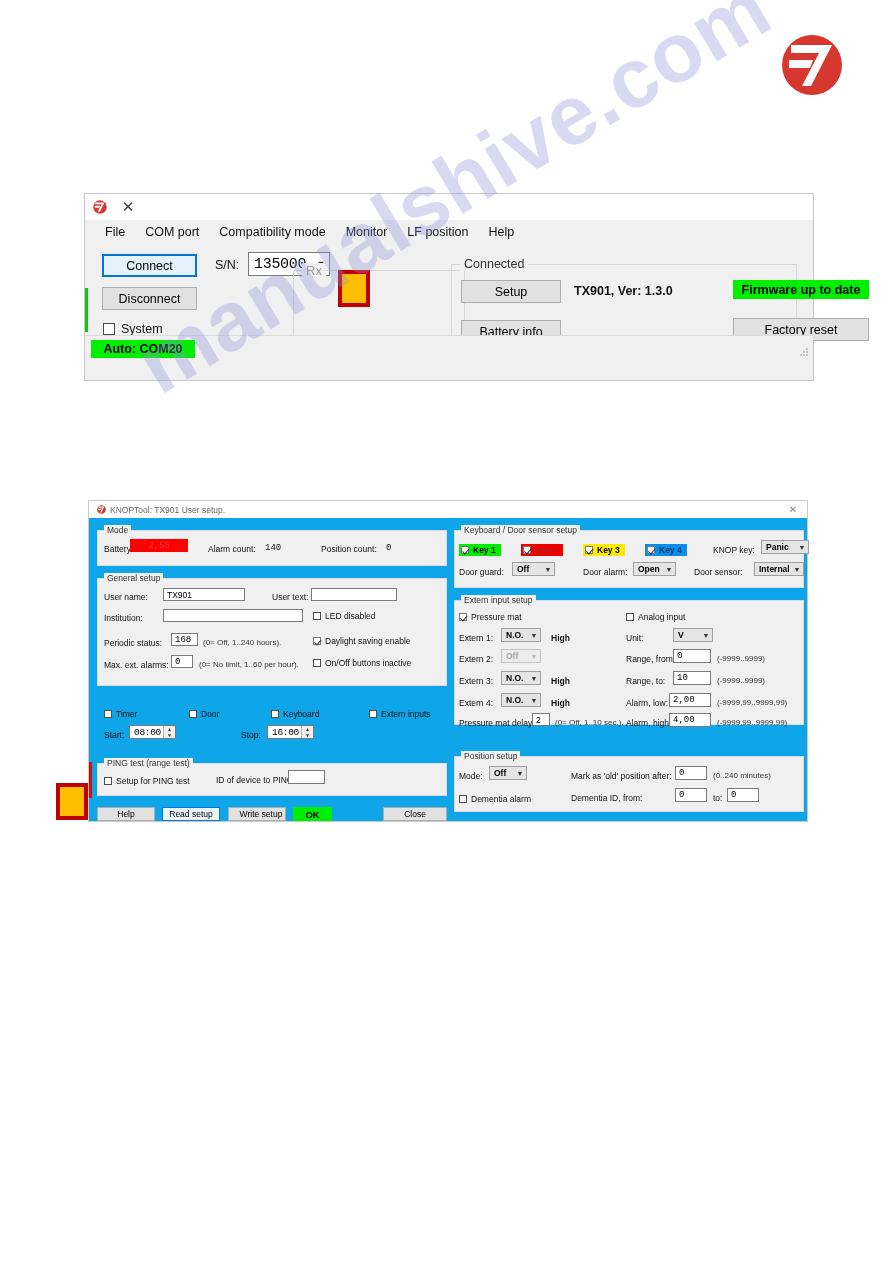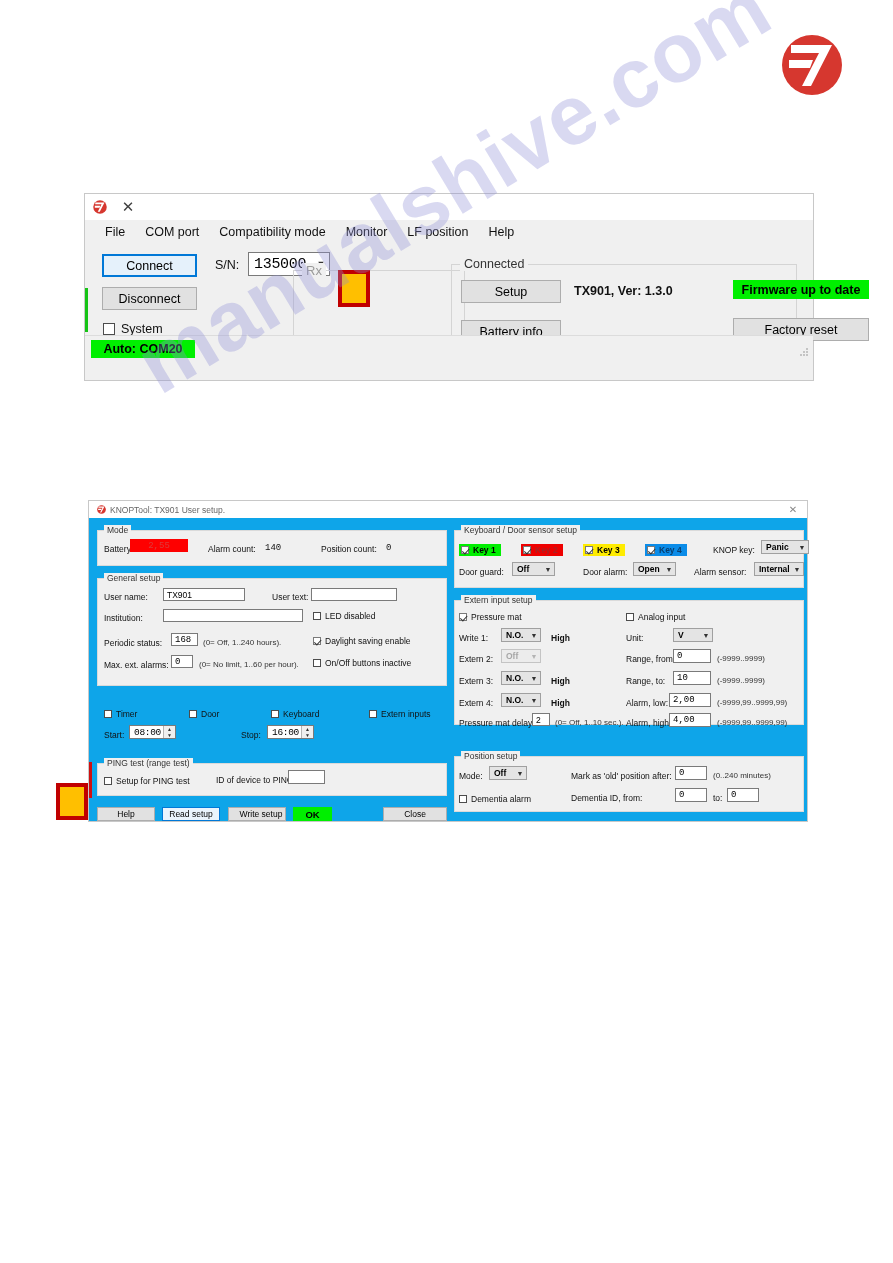--- a/index.html
+++ b/index.html
@@ -353,39 +353,39 @@
     <span class="t" style="left:370px;top:50px;">Door guard:</span>
     <div class="sel" style="left:423px;top:44px;width:43px;height:14px;">
       <span class="v">Off</span>
       <span class="c">▼</span>
     </div>
     <span class="t" style="left:494px;top:50px;">Door alarm:</span>
     <div class="sel" style="left:544px;top:44px;width:43px;height:14px;">
       <span class="v">Open</span>
       <span class="c">▼</span>
     </div>
-    <span class="t" style="left:605px;top:50px;">Alarm sensor:</span>
+    <span class="t" style="left:605px;top:50px;">Door sensor:</span>
     <div class="sel" style="left:665px;top:44px;width:50px;height:14px;">
       <span class="v">Internal</span>
       <span class="c">▼</span>
     </div>
 
     <div class="gb" style="left:365px;top:82px;width:350px;height:125px;">
       <span class="gl">Extern input setup</span>
     </div>
     <label class="cb2" style="left:370px;top:94px;">
       <span class="box2 g on"></span>
       <span>Pressure mat</span>
     </label>
     <label class="cb2" style="left:537px;top:94px;">
       <span class="box2"></span>
       <span>Analog input</span>
     </label>
 
-    <span class="t" style="left:370px;top:116px;">Write 1:</span>
+    <span class="t" style="left:370px;top:116px;">Extern 1:</span>
     <div class="sel" style="left:412px;top:110px;width:40px;height:14px;">
       <span class="v">N.O.</span>
       <span class="c">▼</span>
     </div>
     <span class="tb" style="left:462px;top:116px;">High</span>
 
     <span class="t" style="left:370px;top:137px;">Extern 2:</span>
     <div class="sel disabled" style="left:412px;top:131px;width:40px;height:14px;">
       <span class="v">Off</span>
       <span class="c">▼</span>

